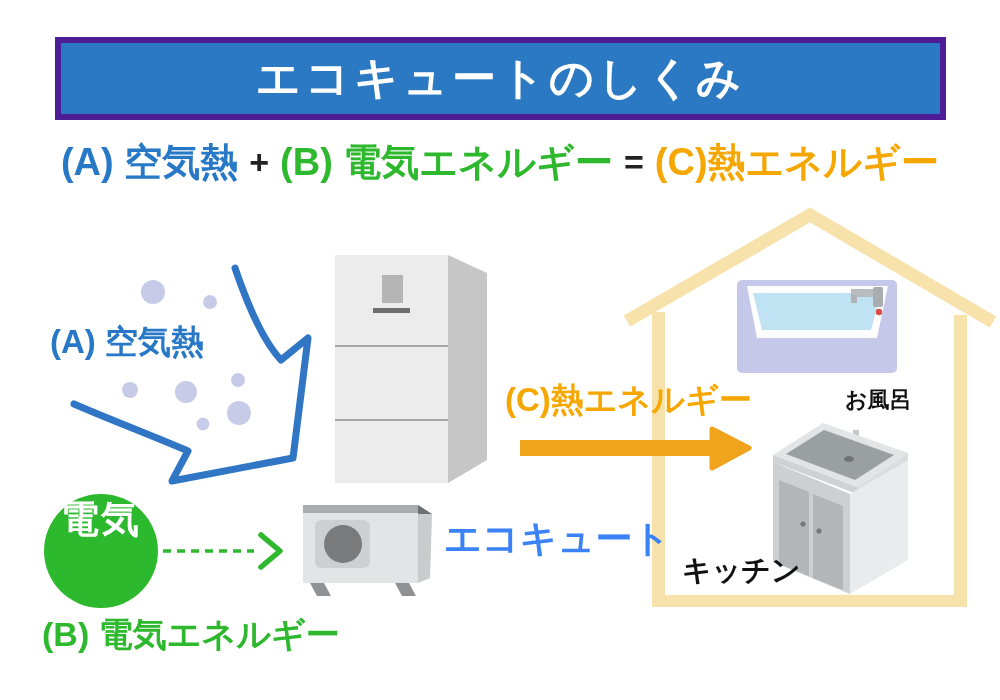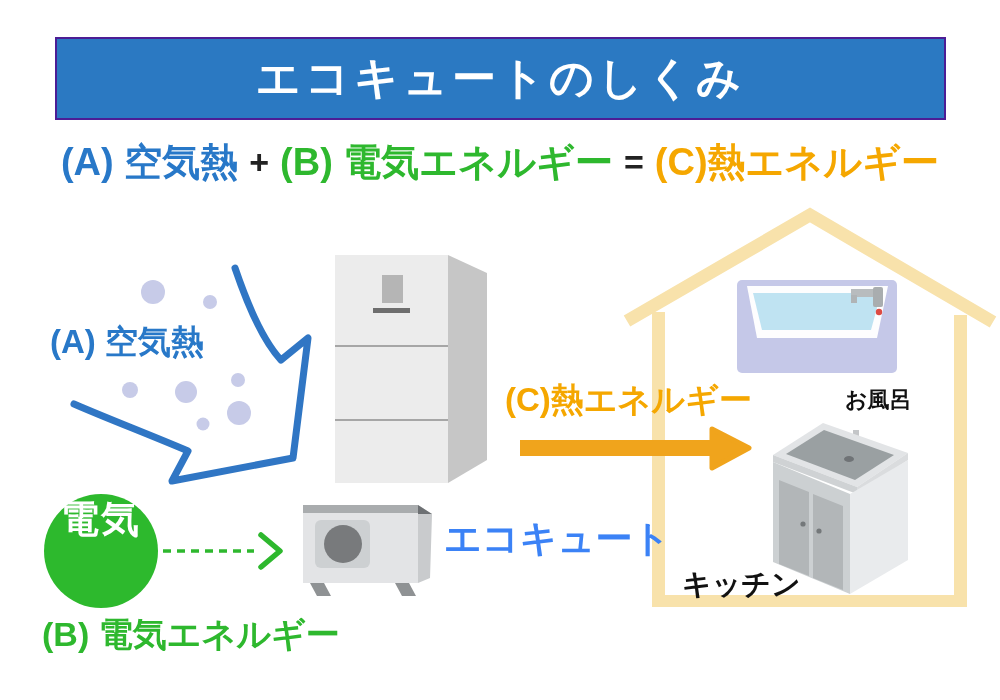--- a/index.html
+++ b/index.html
@@ -1,36 +1,36 @@
 <!DOCTYPE html>
 <html><head>
 <meta charset="utf-8">
 <style>
   html,body{margin:0;padding:0;background:#ffffff;}
   .canvas{position:relative;width:1000px;height:700px;overflow:hidden;
           font-family:"Liberation Sans",sans-serif;background:#ffffff;}
   .scene{position:absolute;left:0;top:0;width:1000px;height:700px;}
   .banner{position:absolute;left:55px;top:37px;width:891px;height:83px;
-          background:#2b79c2;border:2px solid #4c1d95;box-sizing:border-box;
+          background:#2b79c2;border:6px solid #4c1d95;box-sizing:border-box;
           display:flex;align-items:center;justify-content:center;
           color:#ffffff;font-size:44px;font-weight:bold;letter-spacing:4px;}
   .formula{position:absolute;left:0;top:134px;width:1000px;height:56px;
            display:flex;align-items:center;justify-content:center;gap:9px;
            font-weight:bold;white-space:nowrap;}
   .f-a{color:#2878c8;font-size:38px;}
   .f-op{color:#222222;font-size:34px;padding:0 2px;}
   .f-b{color:#2eb82e;font-size:38px;}
   .f-c{color:#f5a700;font-size:38px;}
   .lbl{position:absolute;font-weight:bold;white-space:nowrap;}
   .lbl-air{left:50px;top:320px;font-size:33px;color:#2878c8;}
   .lbl-elec-energy{left:42px;top:612px;font-size:34px;color:#2eb82e;}
   .lbl-ecocute{left:444px;top:514px;font-size:37px;color:#3b82f6;}
   .lbl-heat-energy{left:505px;top:378px;font-size:33px;color:#f5a700;}
   .lbl-bath{left:845px;top:385px;font-size:22px;color:#111111;}
-  .lbl-kitchen{left:682px;top:565px;font-size:29px;color:#111111;}
+  .lbl-kitchen{left:682px;top:551px;font-size:29px;color:#111111;}
   .elec-circle{position:absolute;left:44px;top:494px;width:114px;height:114px;
                border-radius:50%;background:#2db92d;display:flex;
                justify-content:center;color:#ffffff;font-size:38px;font-weight:bold;
                letter-spacing:2px;}
 </style>
 </head>
 <body>
 
 <div class="canvas">
 

